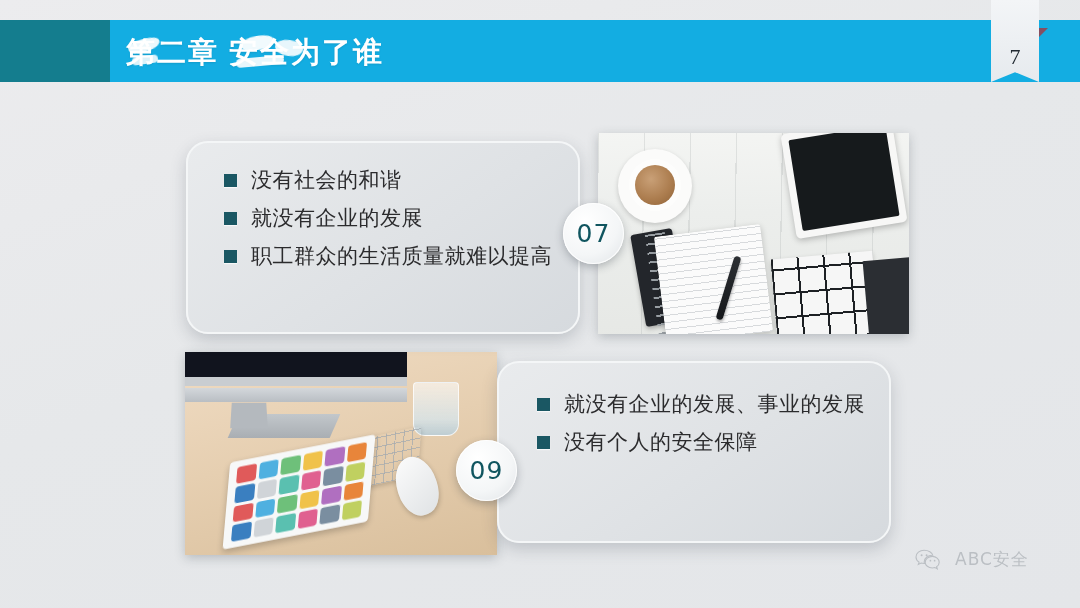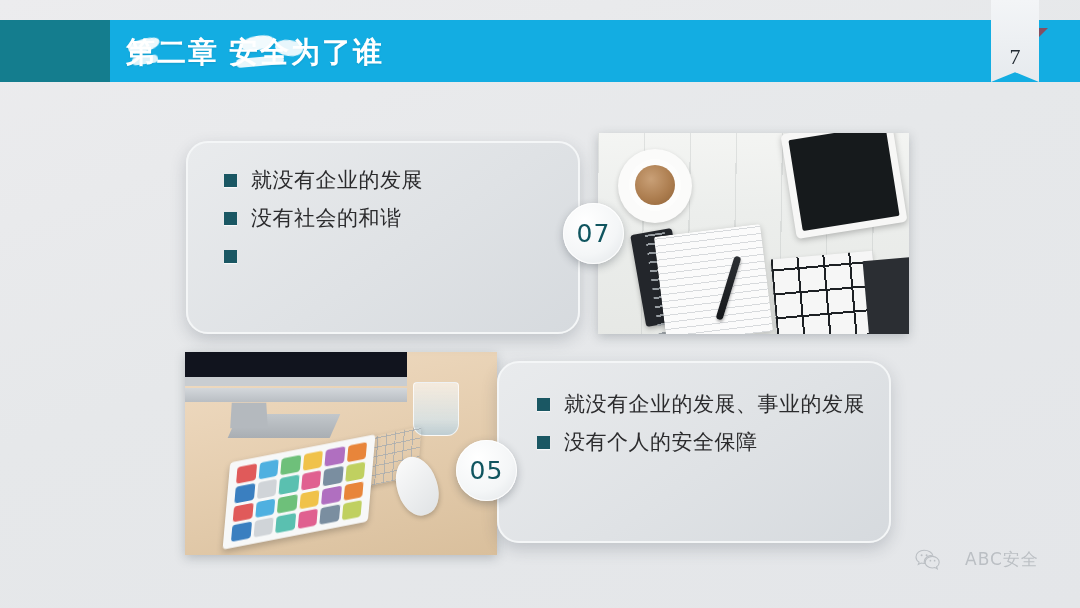--- a/index.html
+++ b/index.html
@@ -238,21 +238,21 @@
   .mouse {
     position: absolute; left: 212px; top: 104px; width: 40px; height: 60px;
     border-radius: 50% 50% 46% 46%;
     background: linear-gradient(150deg, #fcfcfc 0%, #dfe2e4 100%);
     transform: rotate(-18deg); box-shadow: 0 2px 5px rgba(0,0,0,.22);
   }
 
   
   .watermark {
     position: absolute; left: 915px; top: 548px;
-    display: flex; align-items: center; gap: 24px;
+    display: flex; align-items: center; gap: 14px;
     opacity: .55;
   }
   .wm-text {
     font-size: 17px; color: #9aa0a6; letter-spacing: 1px;
     font-family: "DejaVu Sans", "Liberation Sans", sans-serif;
   }
 </style>
 </head>
 <body>
 
@@ -320,47 +320,48 @@
           <i style="background: rgb(122, 142, 160);"></i>
           <i style="background: rgb(192, 208, 96);"></i>
         </div>
     </div>
   </div>
 
   <div class="card card1">
     <div class="bullet-list">
       <div class="bullet-row">
         <span class="bullet-mark"></span>
+        <span class="bullet-text">没有社会的和谐</span>
+      </div>
+      <div class="bullet-row">
+        <span class="bullet-mark"></span>
         <span class="bullet-text">就没有企业的发展</span>
       </div>
       <div class="bullet-row">
         <span class="bullet-mark"></span>
-        <span class="bullet-text">没有社会的和谐</span>
-      </div>
-      <div class="bullet-row">
-        <span class="bullet-mark"></span>
+        <span class="bullet-text">职工群众的生活质量就难以提高</span>
       </div>
     </div>
   </div>
 
   <div class="card card2">
     <div class="bullet-list">
       <div class="bullet-row">
         <span class="bullet-mark"></span>
         <span class="bullet-text">就没有企业的发展、事业的发展</span>
       </div>
       <div class="bullet-row">
         <span class="bullet-mark"></span>
         <span class="bullet-text">没有个人的安全保障</span>
       </div>
     </div>
   </div>
 
   <div class="num-badge badge1">07</div>
-  <div class="num-badge badge2">05</div>
+  <div class="num-badge badge2">09</div>
 
   <div class="watermark">
     <svg width="26" height="22" viewBox="0 0 26 22">
       <path d="M9.2 1.2C4.6 1.2 1 4.2 1 7.9c0 2.1 1.2 4 3.1 5.2l-.8 2.4 2.8-1.4c.9.3 1.9.4 3 .4h.4c-.2-.5-.3-1.1-.3-1.7 0-3.6 3.6-6.5 8.1-6.5h.5C17.1 3.5 13.5 1.2 9.2 1.2z" fill="none" stroke="#9aa0a6" stroke-width="1.1"></path>
       <circle cx="6.6" cy="6.3" r="1" fill="#9aa0a6"></circle>
       <circle cx="11.6" cy="6.3" r="1" fill="#9aa0a6"></circle>
       <path d="M17.4 7.4c-4 0-7.2 2.6-7.2 5.8 0 3.2 3.2 5.8 7.2 5.8.9 0 1.7-.1 2.5-.4l2.4 1.2-.7-2c1.6-1.1 2.6-2.7 2.6-4.6 0-3.2-3.2-5.8-6.8-5.8z" fill="none" stroke="#9aa0a6" stroke-width="1.1"></path>
       <circle cx="15.4" cy="11.7" r=".85" fill="#9aa0a6"></circle>
       <circle cx="19.6" cy="11.7" r=".85" fill="#9aa0a6"></circle>
     </svg>

